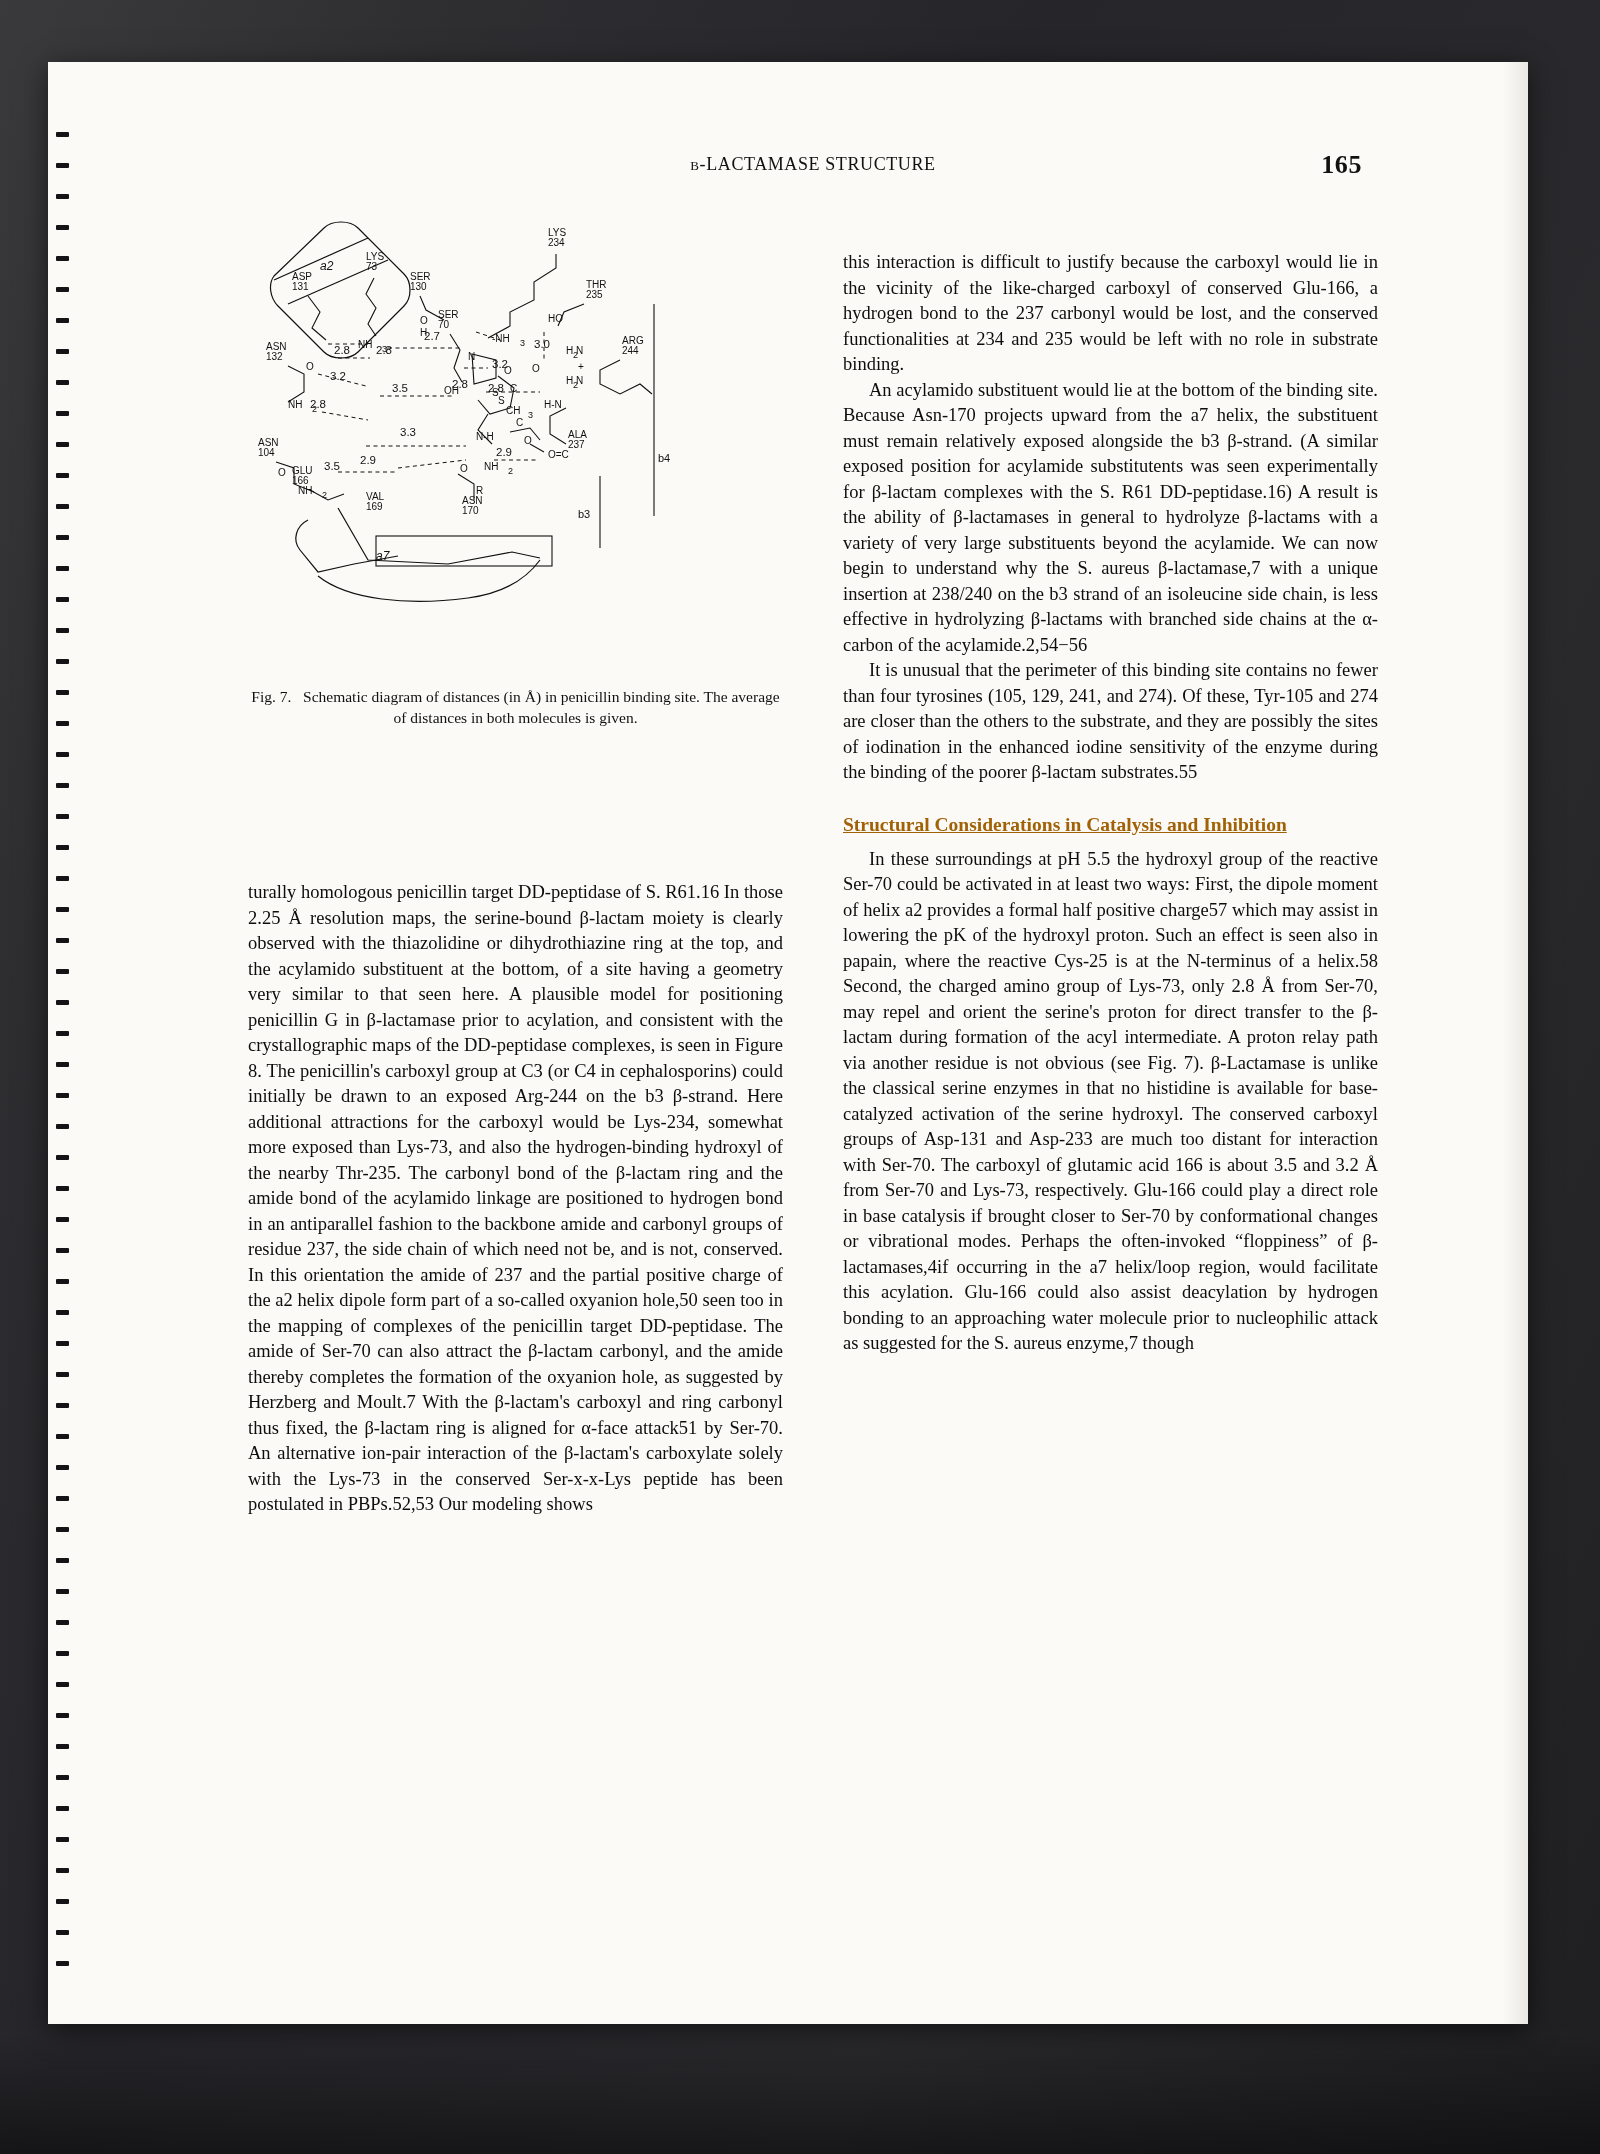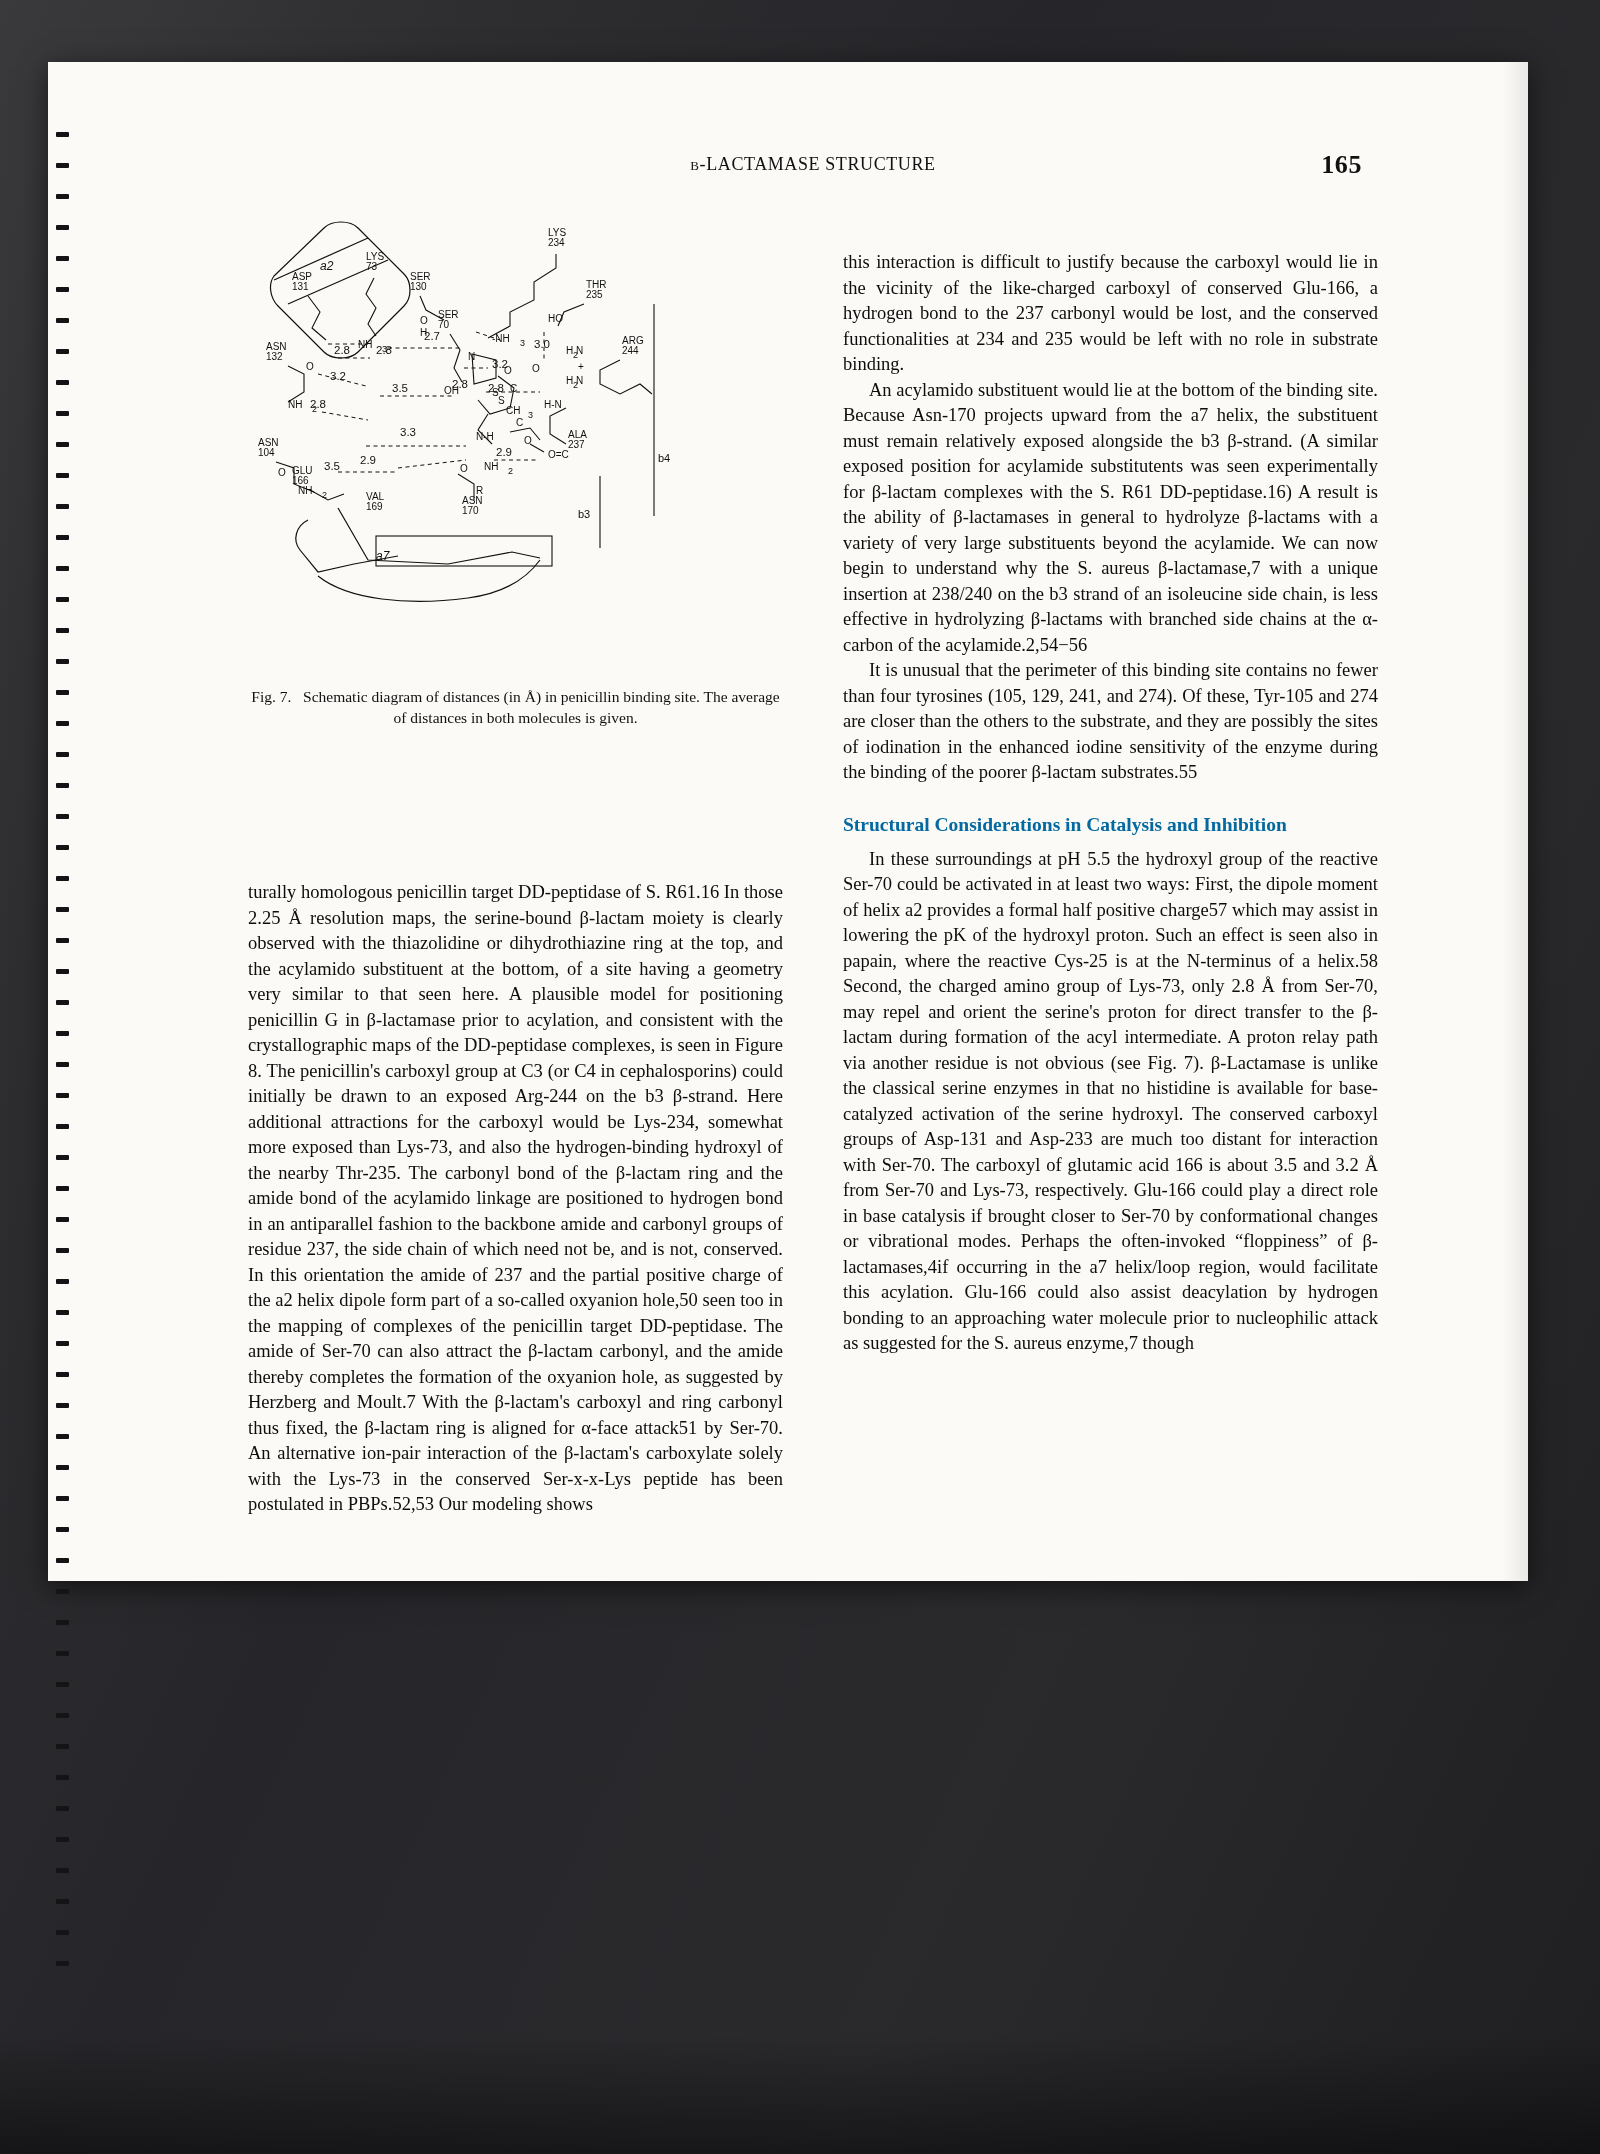--- a/index.html
+++ b/index.html
@@ -27,21 +27,21 @@
     left: 0; right: 0; bottom: 0;
     height: 120px;
     background: linear-gradient(180deg, rgba(0,0,0,0) 0%, rgba(0,0,0,0.45) 100%);
   }
   
   .page {
     position: absolute;
     left: 48px;
     top: 62px;
     width: 1480px;
-    height: 1519px;
+    height: 1962px;
     background: #fbfaf6;
     box-shadow: 0 6px 26px rgba(0,0,0,0.55);
   }
   .page:before {
     
     content: "";
     position: absolute;
     right: 0; top: 0; bottom: 0;
     width: 26px;
     background: linear-gradient(90deg, rgba(0,0,0,0) 0%, rgba(0,0,0,0.07) 100%);
@@ -114,21 +114,22 @@
     text-indent: 26px;
     color: #0d0d0d;
     hyphens: auto;
   }
   p.body.noind { text-indent: 0; margin-top: 42px; }
   h2.sub {
     font-size: 19.5px;
     line-height: 25px;
     margin: 26px 0 10px 0;
     font-weight: bold;
-    color: #0369a1;
+    color: #a16207;
+    text-decoration: underline;
   }
   .caption {
     font-family: Liberation Serif, serif;
     font-size: 15.5px;
     line-height: 21px;
     color: #111;
     text-align: center;
     margin-top: 8px;
   }
   .caption .lbl { font-weight: normal; }

